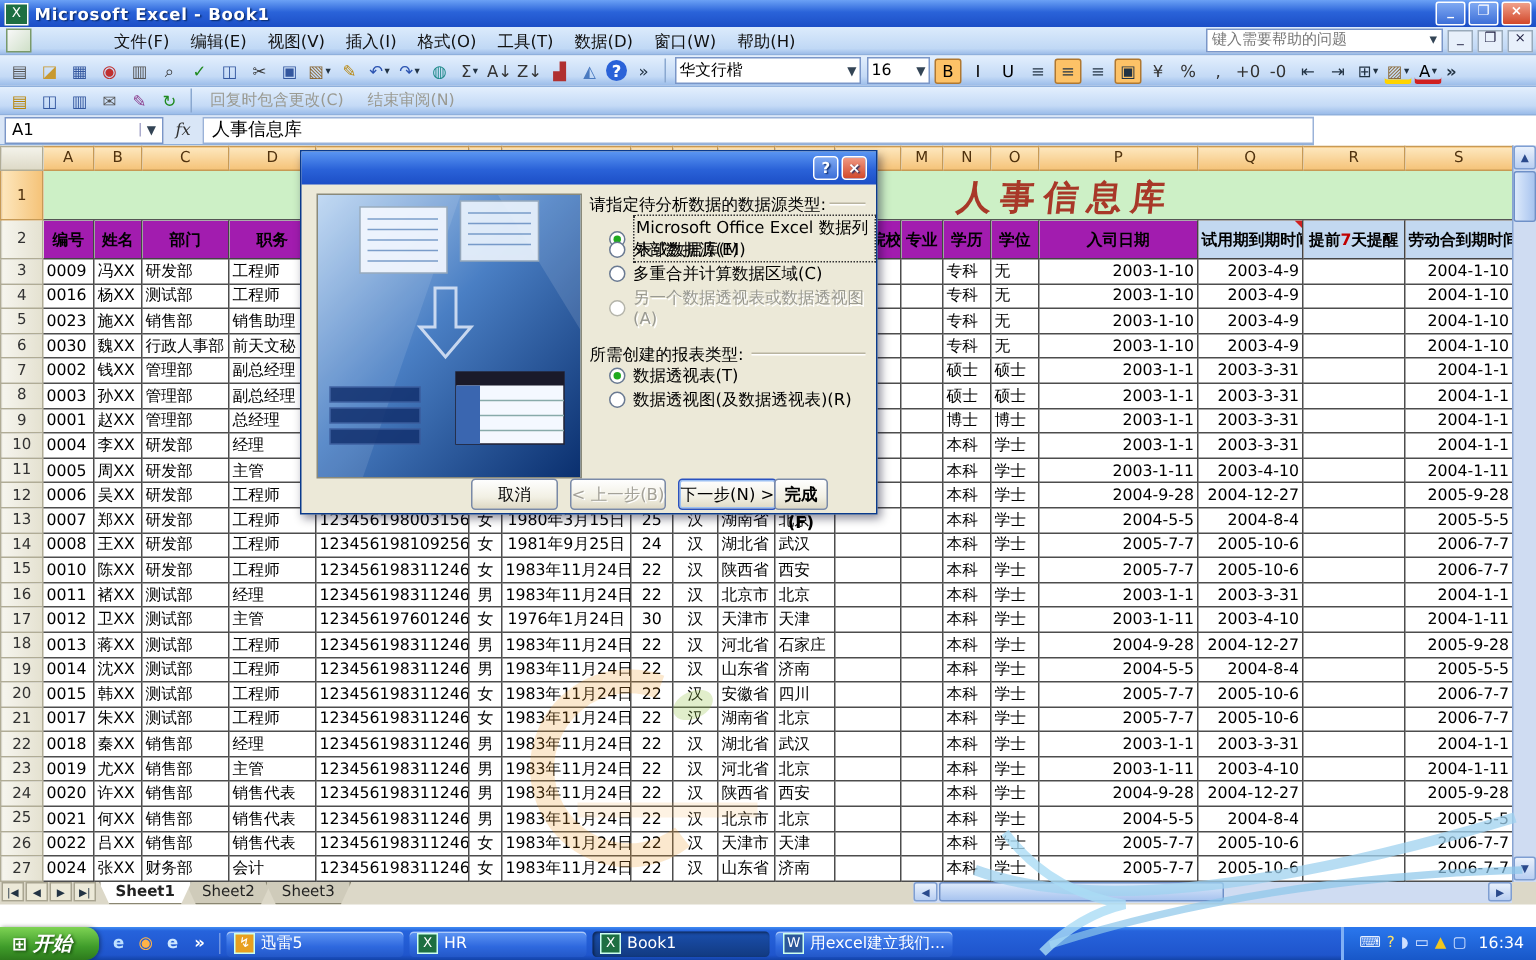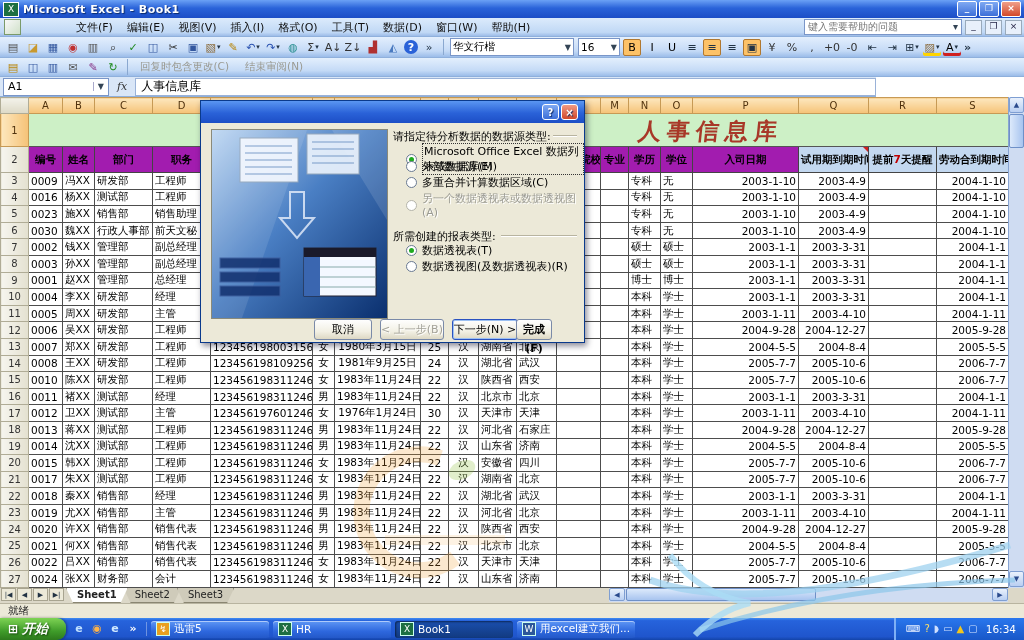--- a/index.html
+++ b/index.html
@@ -1009,23 +1009,20 @@
         <span class="stab">Sheet2</span>
         <span class="stab">Sheet3</span>
       </div>
   </div>
   <div class="hscroll">
     <div class="hbtn" style="left:0;">◀</div>
     <div class="hthumb"></div>
     <div class="hbtn" style="right:0;">▶</div>
   </div>
 
-  <div class="abs statusbar">
-    <span>就绪</span>
-  </div>
 
   <div class="abs taskbar">
     <div class="startbtn">
       <span class="startflag">⊞</span>
       <span>开始</span>
     </div>
     <div class="ql">
         <span class="qli" style="color:#bfe0ff">e</span>
         <span class="qli" style="color:#ffb347">◉</span>
         <span class="qli" style="color:#cfe8ff">e</span>

